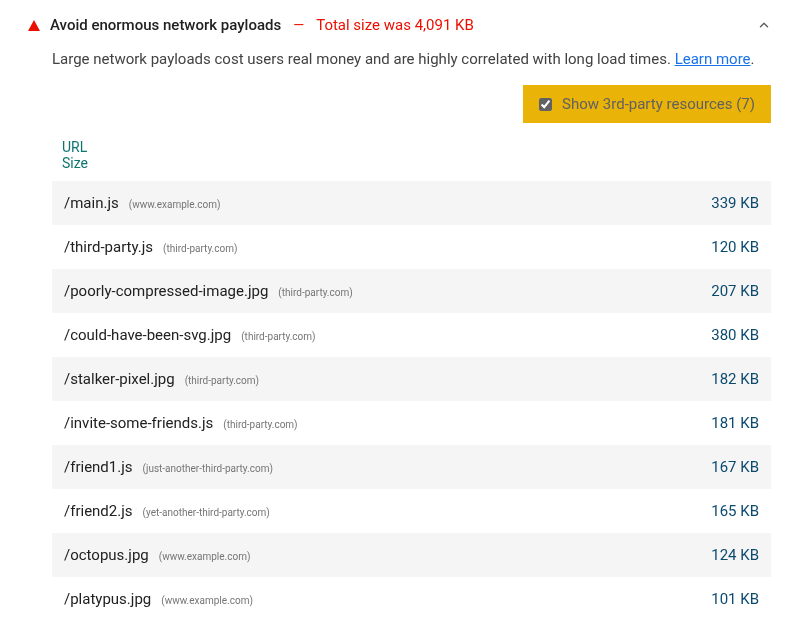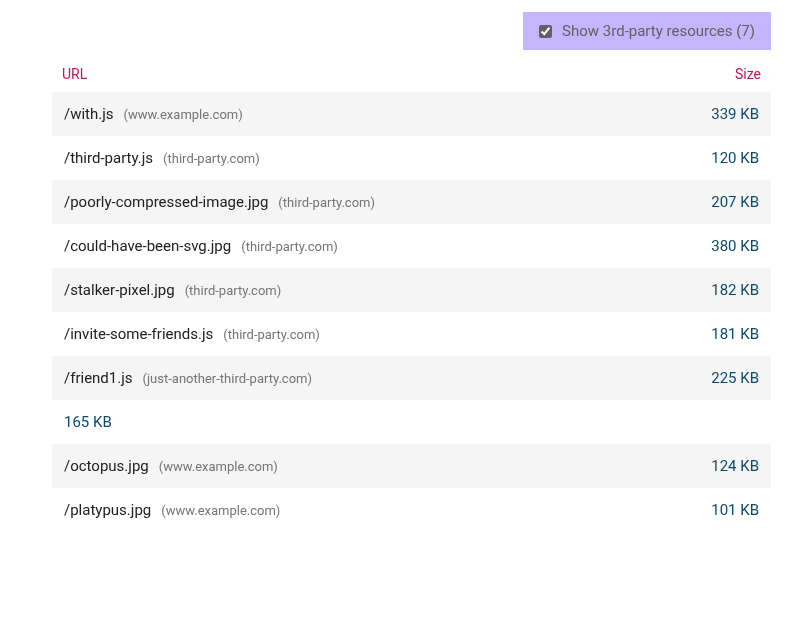--- a/index.html
+++ b/index.html
@@ -64,41 +64,42 @@
       color: #1a73e8;
       text-decoration: underline;
       cursor: pointer;
     }
     .filter-row {
       display: flex;
       justify-content: flex-end;
       margin-bottom: 10px;
     }
     .filter-box {
-      background: #c4b5fd;
+      background: #eab308;
       padding: 10px 16px;
       display: flex;
       align-items: center;
       gap: 10px;
       font-size: 15px;
       color: #616161;
       cursor: pointer;
     }
     .filter-box input[type="checkbox"] {
       width: 13px;
       height: 13px;
       cursor: pointer;
       accent-color: #616161;
     }
     .table-head {
       display: flex;
       justify-content: space-between;
-      color: #be185d;
+      color: #0f766e;
       font-size: 14px;
       padding: 6px 10px 10px 10px;
+      flex-direction: column;
     }
     .row {
       display: flex;
       justify-content: space-between;
       align-items: center;
       padding: 13px 12px;
       font-size: 15px;
     }
     .row:nth-child(odd) {
       background: #f5f5f5;
@@ -108,54 +109,68 @@
       align-items: baseline;
       gap: 10px;
       min-width: 0;
     }
     .path {
       color: #212121;
       white-space: nowrap;
     }
     .host {
       color: #757575;
-      font-size: 13px;
+      font-size: 10px;
       white-space: nowrap;
     }
     .size-cell {
       color: #0c4a6e;
       font-variant-numeric: tabular-nums;
       white-space: nowrap;
     }
   </style>
 </head>
 <body>
 
 <div class="audit">
 
+  <div class="audit-header">
+    <span class="tri-icon"></span>
+    <span class="audit-title">Avoid enormous network payloads</span>
+    <span class="sep">—</span>
+    <span class="audit-result">Total size was 4,091 KB</span>
+    <span class="chevron">
+      <svg viewBox="0 0 24 24" fill="none" stroke="currentColor" stroke-width="2.5" stroke-linecap="round" stroke-linejoin="round">
+          <polyline points="6 15 12 9 18 15"></polyline>
+        </svg>
+    </span>
+  </div>
 
   <div class="audit-body">
 
+    <p class="desc">
+      <span>Large network payloads cost users real money and are highly correlated with long load times. </span><a class="learn-more">Learn more</a><span>.</span>
+    </p>
 
     <div class="filter-row">
       <label class="filter-box">
         <input type="checkbox" id="tp-check" checked="" style="">
         <span>Show 3rd-party resources (7)</span>
       </label>
     </div>
 
     <div class="table-head">
       <span>URL</span>
       <span>Size</span>
     </div>
 
     <div id="rows">
         <div class="row">
           <div class="url-cell">
-            <span class="path">/with.js</span>
+            <span class="path">/main.js</span>
             <span class="host">(www.example.com)</span>
           </div>
           <div class="size-cell">339 KB</div>
         </div>
         <div class="row">
           <div class="url-cell">
             <span class="path">/third-party.js</span>
             <span class="host">(third-party.com)</span>
           </div>
           <div class="size-cell">120 KB</div>
@@ -186,23 +201,27 @@
             <span class="path">/invite-some-friends.js</span>
             <span class="host">(third-party.com)</span>
           </div>
           <div class="size-cell">181 KB</div>
         </div>
         <div class="row">
           <div class="url-cell">
             <span class="path">/friend1.js</span>
             <span class="host">(just-another-third-party.com)</span>
           </div>
-          <div class="size-cell">225 KB</div>
-        </div>
-        <div class="row">
+          <div class="size-cell">167 KB</div>
+        </div>
+        <div class="row">
+          <div class="url-cell">
+            <span class="path">/friend2.js</span>
+            <span class="host">(yet-another-third-party.com)</span>
+          </div>
           <div class="size-cell">165 KB</div>
         </div>
         <div class="row">
           <div class="url-cell">
             <span class="path">/octopus.jpg</span>
             <span class="host">(www.example.com)</span>
           </div>
           <div class="size-cell">124 KB</div>
         </div>
         <div class="row">

